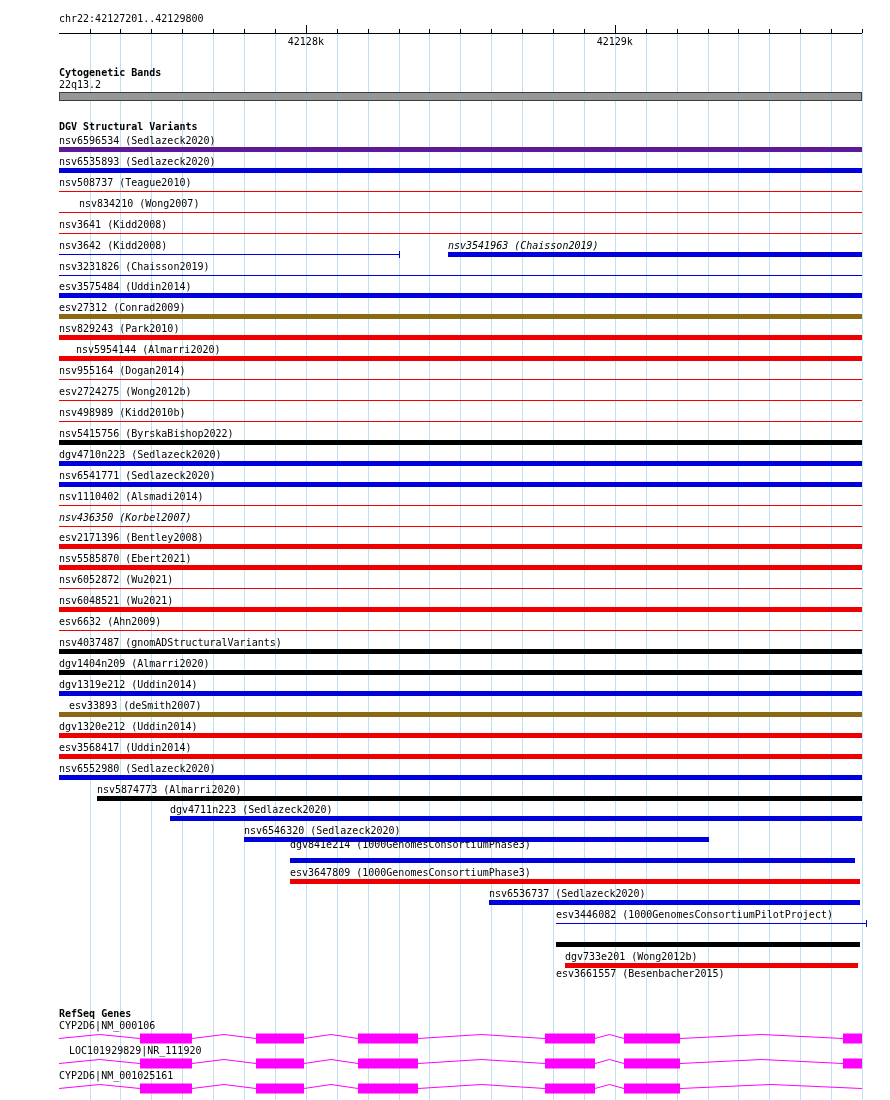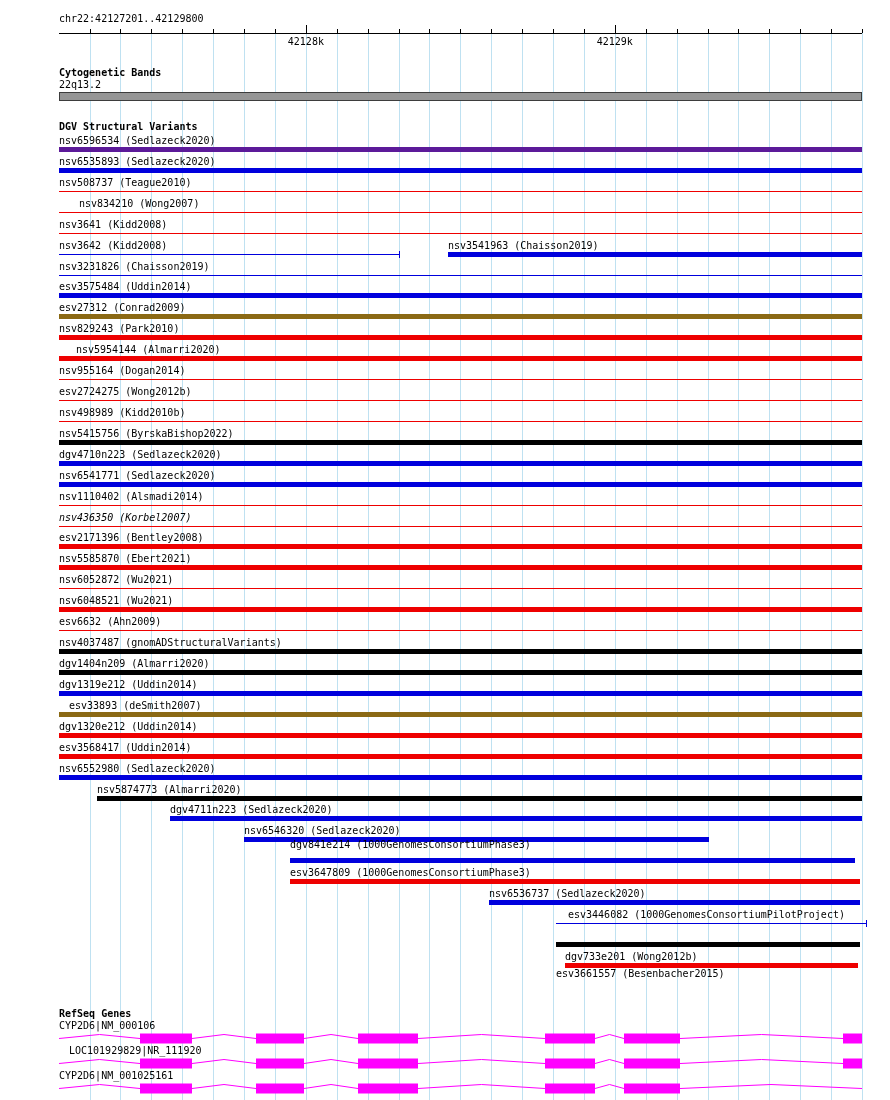--- a/index.html
+++ b/index.html
@@ -85,21 +85,21 @@
     <div class="abs" style="left: 59px; top: 167.92px; width: 803px; height: 5px; background: rgb(0, 0, 221);"></div>
     <div class="lbl" style="left: 59px; top: 176.84px;">nsv508737 (Teague2010)</div>
     <div class="abs" style="left: 59px; top: 190.84px; width: 803px; height: 1px; background: rgb(238, 0, 0);"></div>
     <div class="lbl" style="left: 59px; top: 197.76px; margin-left: 20px;">nsv834210 (Wong2007)</div>
     <div class="abs" style="left: 59px; top: 211.76px; width: 803px; height: 1px; background: rgb(238, 0, 0);"></div>
     <div class="lbl" style="left: 59px; top: 218.68px;">nsv3641 (Kidd2008)</div>
     <div class="abs" style="left: 59px; top: 232.68px; width: 803px; height: 1px; background: rgb(238, 0, 0);"></div>
     <div class="lbl" style="left: 59px; top: 239.6px;">nsv3642 (Kidd2008)</div>
     <div class="abs" style="left: 59px; top: 253.6px; width: 340px; height: 1px; background: rgb(0, 0, 221);"></div>
     <div class="abs" style="left: 399px; top: 250.6px; width: 1px; height: 7px; background: rgb(0, 0, 221);"></div>
-    <div class="lbl" style="left: 448px; top: 239.6px;">nsv3541963 (Chaisson2019)</div>
+    <div class="lbl" style="left: 448px; top: 239.6px; font-style: italic;">nsv3541963 (Chaisson2019)</div>
     <div class="abs" style="left: 448px; top: 251.6px; width: 414px; height: 5px; background: rgb(0, 0, 221);"></div>
     <div class="lbl" style="left: 59px; top: 260.52px;">nsv3231826 (Chaisson2019)</div>
     <div class="abs" style="left: 59px; top: 274.52px; width: 803px; height: 1px; background: rgb(0, 0, 221);"></div>
     <div class="lbl" style="left: 59px; top: 281.44px;">esv3575484 (Uddin2014)</div>
     <div class="abs" style="left: 59px; top: 293.44px; width: 803px; height: 5px; background: rgb(0, 0, 221);"></div>
     <div class="lbl" style="left: 59px; top: 302.36px;">esv27312 (Conrad2009)</div>
     <div class="abs" style="left: 59px; top: 314.36px; width: 803px; height: 5px; background: rgb(139, 105, 20);"></div>
     <div class="lbl" style="left: 59px; top: 323.28px;">nsv829243 (Park2010)</div>
     <div class="abs" style="left: 59px; top: 335.28px; width: 803px; height: 5px; background: rgb(238, 0, 0);"></div>
     <div class="lbl" style="left: 76px; top: 344.2px;">nsv5954144 (Almarri2020)</div>
@@ -149,21 +149,21 @@
     <div class="lbl" style="left: 170px; top: 804.44px;">dgv4711n223 (Sedlazeck2020)</div>
     <div class="abs" style="left: 170px; top: 816.44px; width: 692px; height: 5px; background: rgb(0, 0, 221);"></div>
     <div class="lbl" style="left: 244px; top: 825.36px;">nsv6546320 (Sedlazeck2020)</div>
     <div class="abs" style="left: 244px; top: 837.36px; width: 465px; height: 5px; background: rgb(0, 0, 221);"></div>
     <div class="lbl" style="left: 290px; top: 839px;">dgv841e214 (1000GenomesConsortiumPhase3)</div>
     <div class="abs" style="left: 290px; top: 858.28px; width: 565px; height: 5px; background: rgb(0, 0, 221);"></div>
     <div class="lbl" style="left: 290px; top: 867.2px;">esv3647809 (1000GenomesConsortiumPhase3)</div>
     <div class="abs" style="left: 290px; top: 879.2px; width: 570px; height: 5px; background: rgb(238, 0, 0);"></div>
     <div class="lbl" style="left: 489px; top: 888.12px;">nsv6536737 (Sedlazeck2020)</div>
     <div class="abs" style="left: 489px; top: 900.12px; width: 371px; height: 5px; background: rgb(0, 0, 221);"></div>
-    <div class="lbl" style="left: 556px; top: 909.04px; margin-left: 12px;">esv3446082 (1000GenomesConsortiumPilotProject)</div>
+    <div class="lbl" style="left: 556px; top: 909.04px;">esv3446082 (1000GenomesConsortiumPilotProject)</div>
     <div class="abs" style="left: 556px; top: 923.04px; width: 310px; height: 1px; background: rgb(0, 0, 221);"></div>
     <div class="abs" style="left: 866px; top: 920.04px; width: 1px; height: 7px; background: rgb(0, 0, 221);"></div>
     <div class="lbl" style="left: 556px; top: 968px;">esv3661557 (Besenbacher2015)</div>
     <div class="abs" style="left: 556px; top: 941.96px; width: 304px; height: 5px; background: rgb(0, 0, 0);"></div>
     <div class="lbl" style="left: 565px; top: 950.88px;">dgv733e201 (Wong2012b)</div>
     <div class="abs" style="left: 565px; top: 962.88px; width: 293px; height: 5px; background: rgb(238, 0, 0);"></div>
     <div class="lbl" style="left: 59px; top: 1020px;">CYP2D6|NM_000106</div>
     <svg width="890" height="14" style="position: absolute; left: 0px; top: 1032px; z-index: 1;">
       <polyline points="59,6.5 99.5,2.5 140,6.5" fill="none" stroke="#ff00ff" stroke-width="1"></polyline>
       <polyline points="192,6.5 224,2.5 256,6.5" fill="none" stroke="#ff00ff" stroke-width="1"></polyline>

